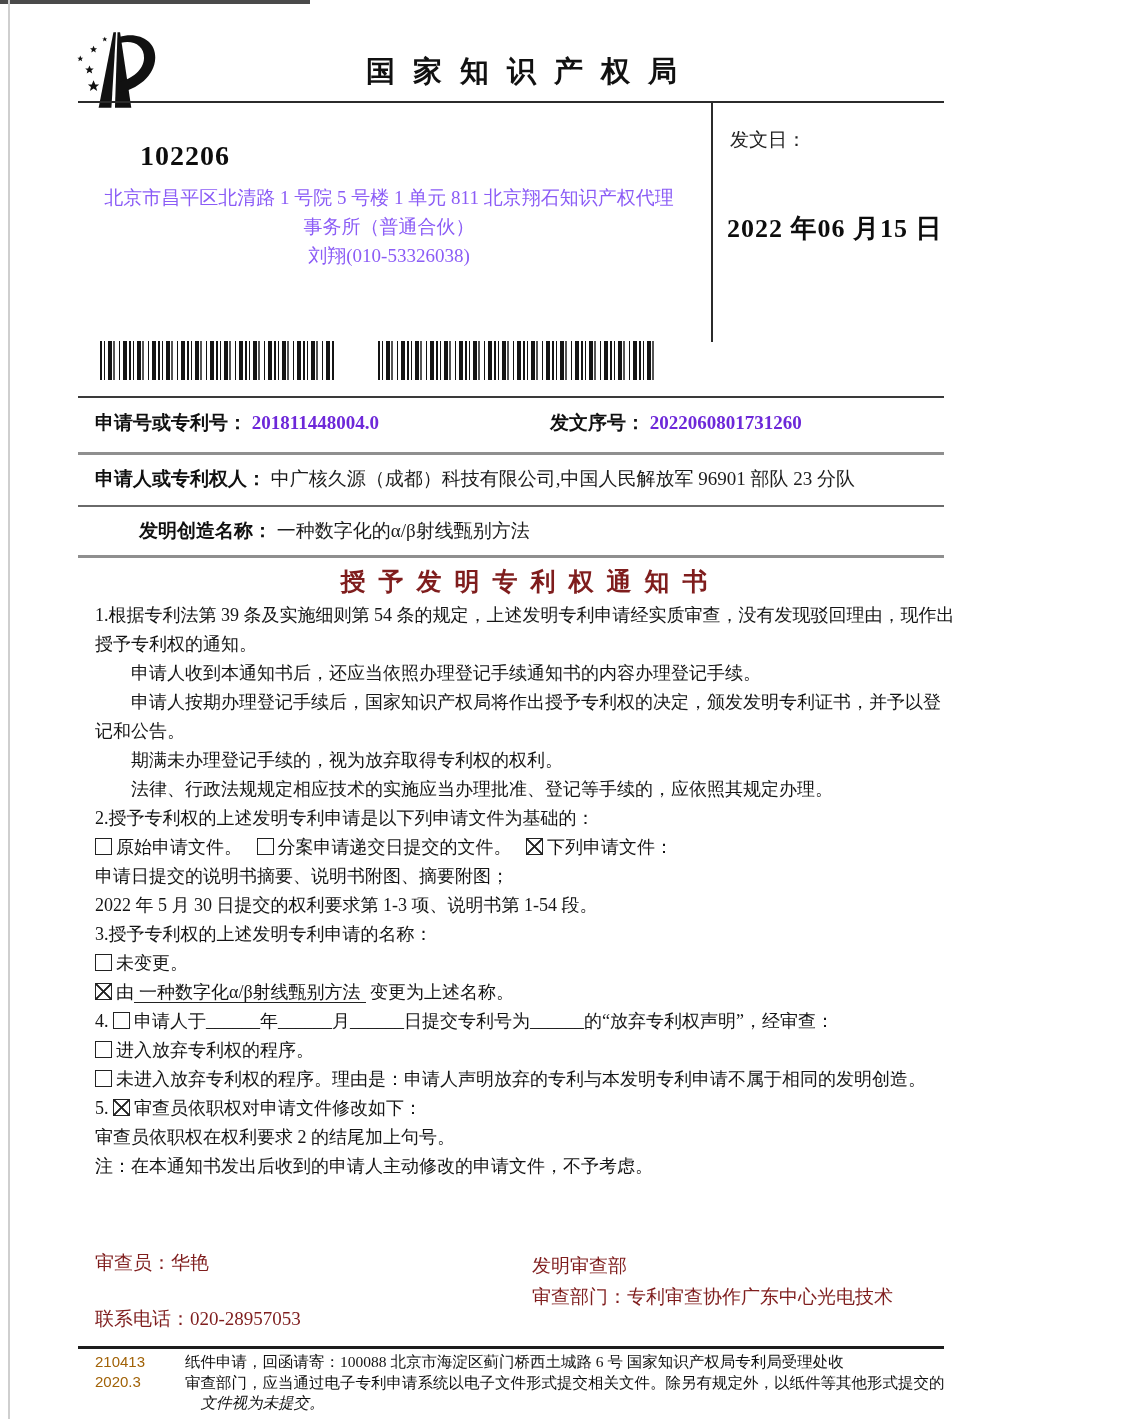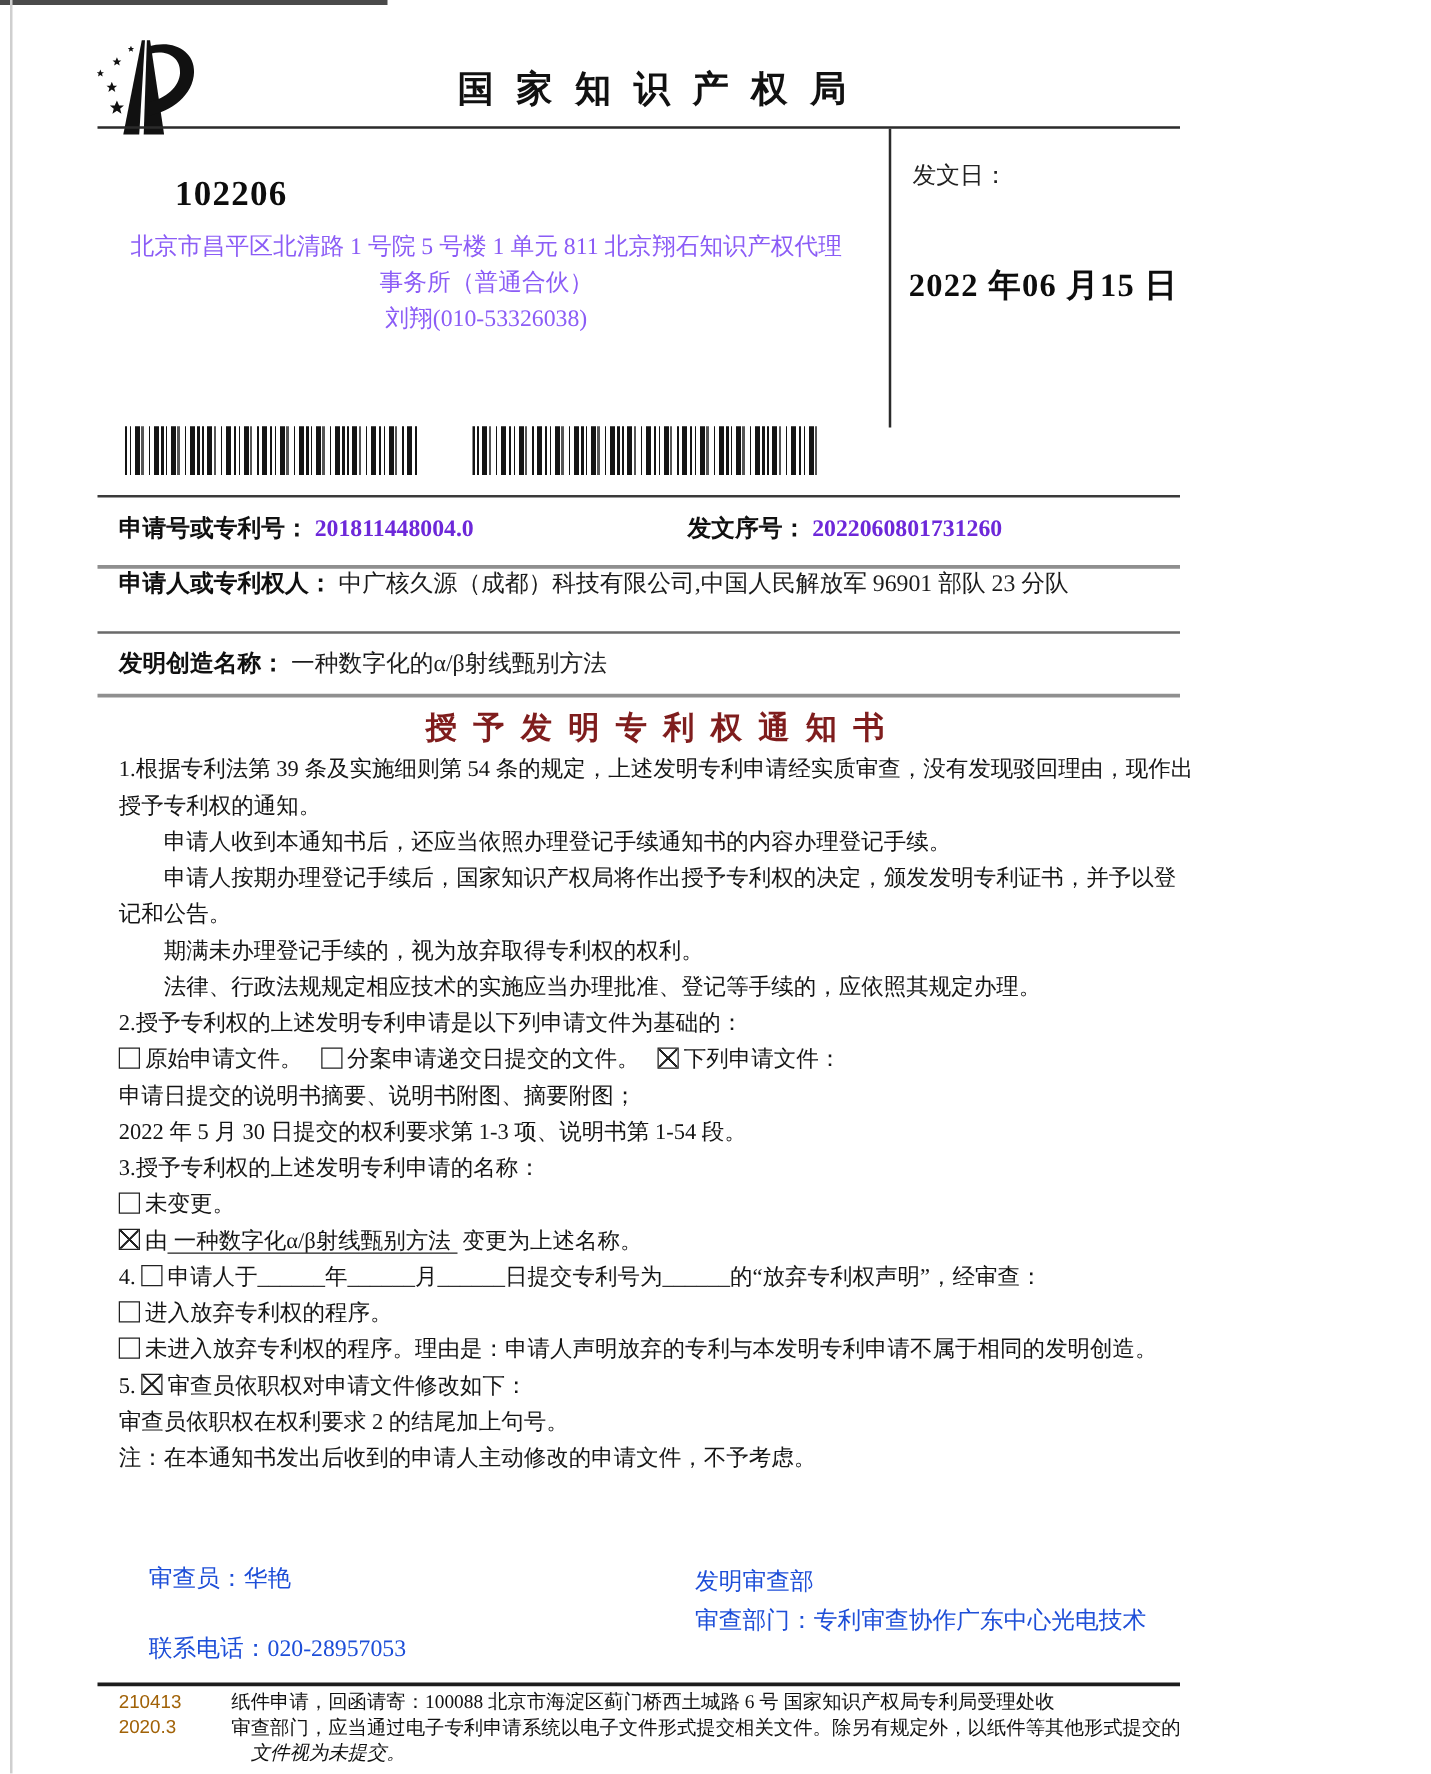--- a/index.html
+++ b/index.html
@@ -32,22 +32,22 @@
 
   .barcode{position:absolute;top:341px;height:39px;
      background:repeating-linear-gradient(90deg,#141414 0 2px,#fff 2px 4px,#141414 4px 5px,
        #fff 5px 8px,#141414 8px 12px,#fff 12px 13px,#565656 13px 15px,#fff 15px 19px,
        #141414 19px 20px,#fff 20px 23px,#141414 23px 27px,#fff 27px 29px);}
   .barcode-1{left:100px;width:235px;}
   .barcode-2{left:378px;width:277px;}
 
   .meta-row{position:absolute;left:95px;width:856px;font-size:19px;white-space:nowrap;}
   .row-appno{top:410px;}
-  .row-applicant{top:454px;}
-  .row-invention{top:518px;}
+  .row-applicant{top:466px;}
+  .row-invention{top:518px;margin-left:44px;}
   .flabel{font-family:"Liberation Sans","DejaVu Sans",sans-serif;font-weight:bold;color:#101010;}
   .fval-num{font-weight:bold;color:#6d28d9;}
   .fval{color:#1b1b1b;}
   .col2{position:absolute;left:455px;top:0;}
 
   .notice-title{position:absolute;left:78px;top:565px;width:905px;text-align:center;
         font-family:"Liberation Sans","DejaVu Sans",sans-serif;font-weight:bold;font-size:25px;
         letter-spacing:13px;color:#7f1d1d;}
 
   .body{position:absolute;left:95px;top:601px;width:860px;font-size:18px;line-height:29px;color:#151515;}
@@ -57,21 +57,21 @@
   .det{margin-left:40px;}
   .det5{margin-left:80px;}
   .cb{display:inline-block;width:15px;height:15px;border:1.6px solid #222;background:#fff;
       vertical-align:-2px;margin-right:4px;}
   .cb.checked{background-image:
       linear-gradient(to top right,transparent 45%,#222 47%,#222 53%,transparent 55%),
       linear-gradient(to bottom right,transparent 45%,#222 47%,#222 53%,transparent 55%);}
   .cb-mid{margin-left:10px;}
   .uname{border-bottom:1.6px solid #222;padding:0 5px;}
 
-  .footer{position:absolute;left:95px;top:1250px;width:856px;height:90px;font-size:19px;color:#1d4ed8;margin-left:24px;}
+  .footer{position:absolute;left:95px;top:1250px;width:856px;height:90px;font-size:19px;color:#7f1d1d;}
   .examiner{position:absolute;left:0;top:0;}
   .dept{position:absolute;left:437px;top:0;line-height:31px;}
   .phone{position:absolute;left:0;top:56px;}
 
   .form-footer{position:absolute;left:95px;top:1352px;width:860px;}
   .codes{position:absolute;left:0;top:0;font-family:"Liberation Sans","DejaVu Sans",sans-serif;
          font-size:15px;line-height:20px;color:#a16207;}
   .notes{margin-left:90px;font-size:15.5px;line-height:20.5px;color:#111;}
   .notes .indent1{text-indent:1em;font-style:italic;}
 </style>

